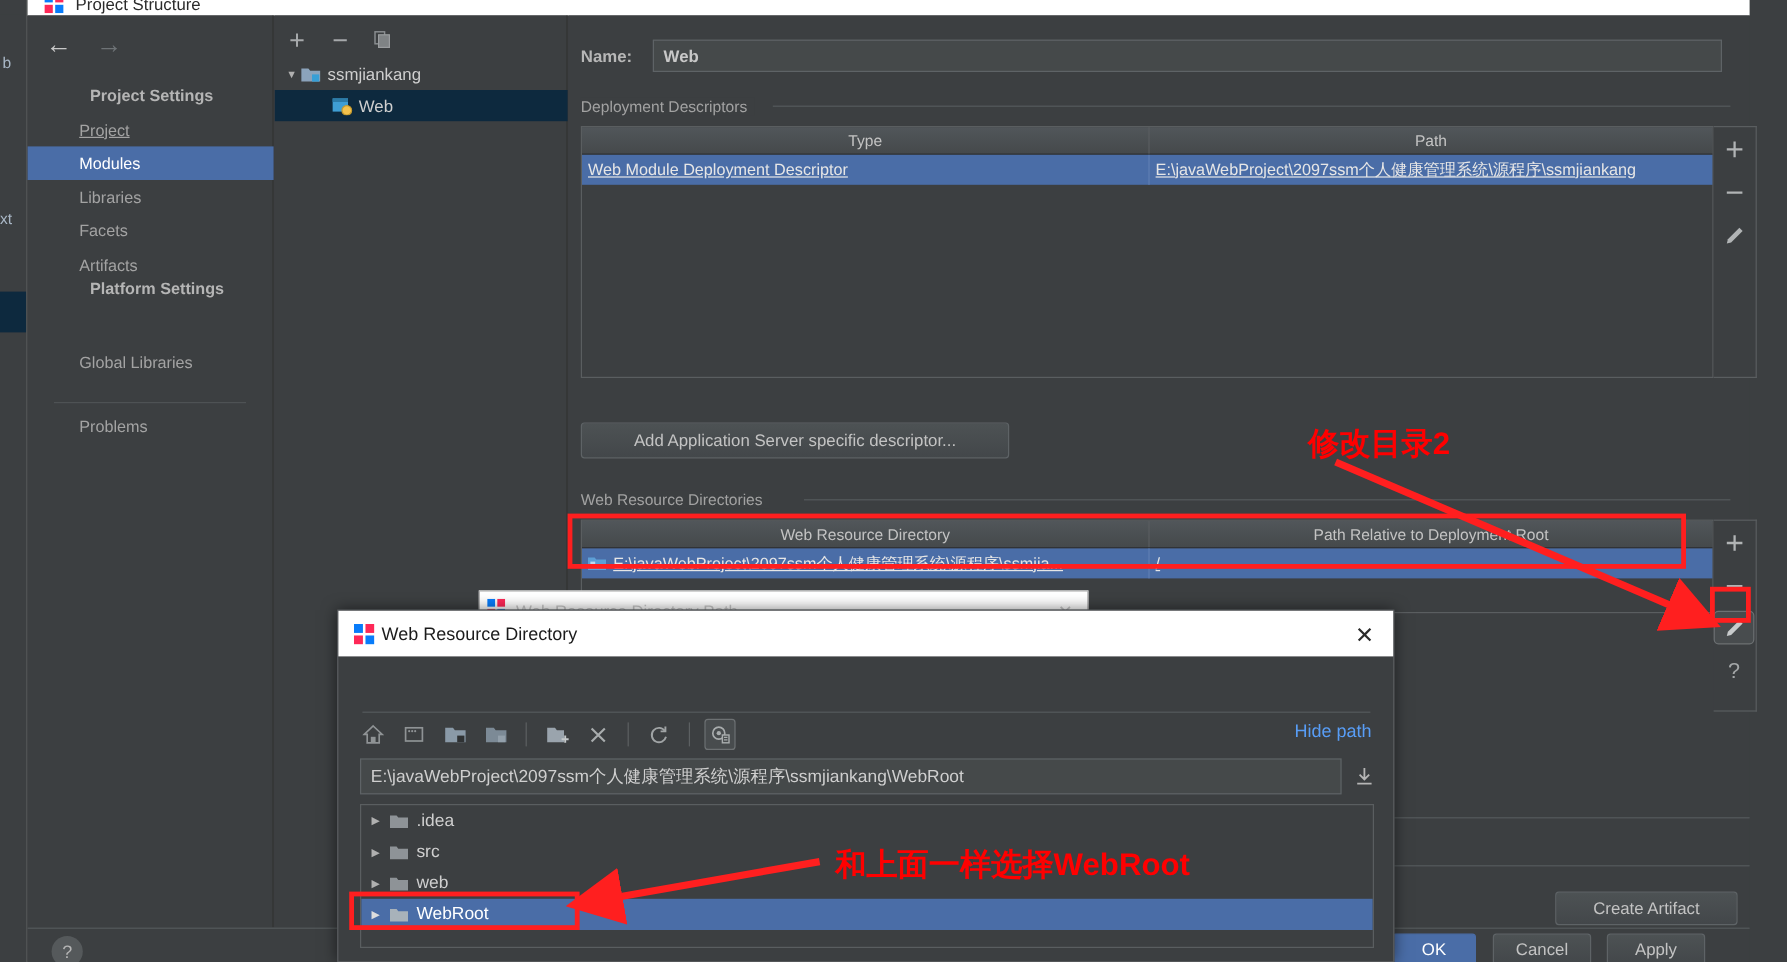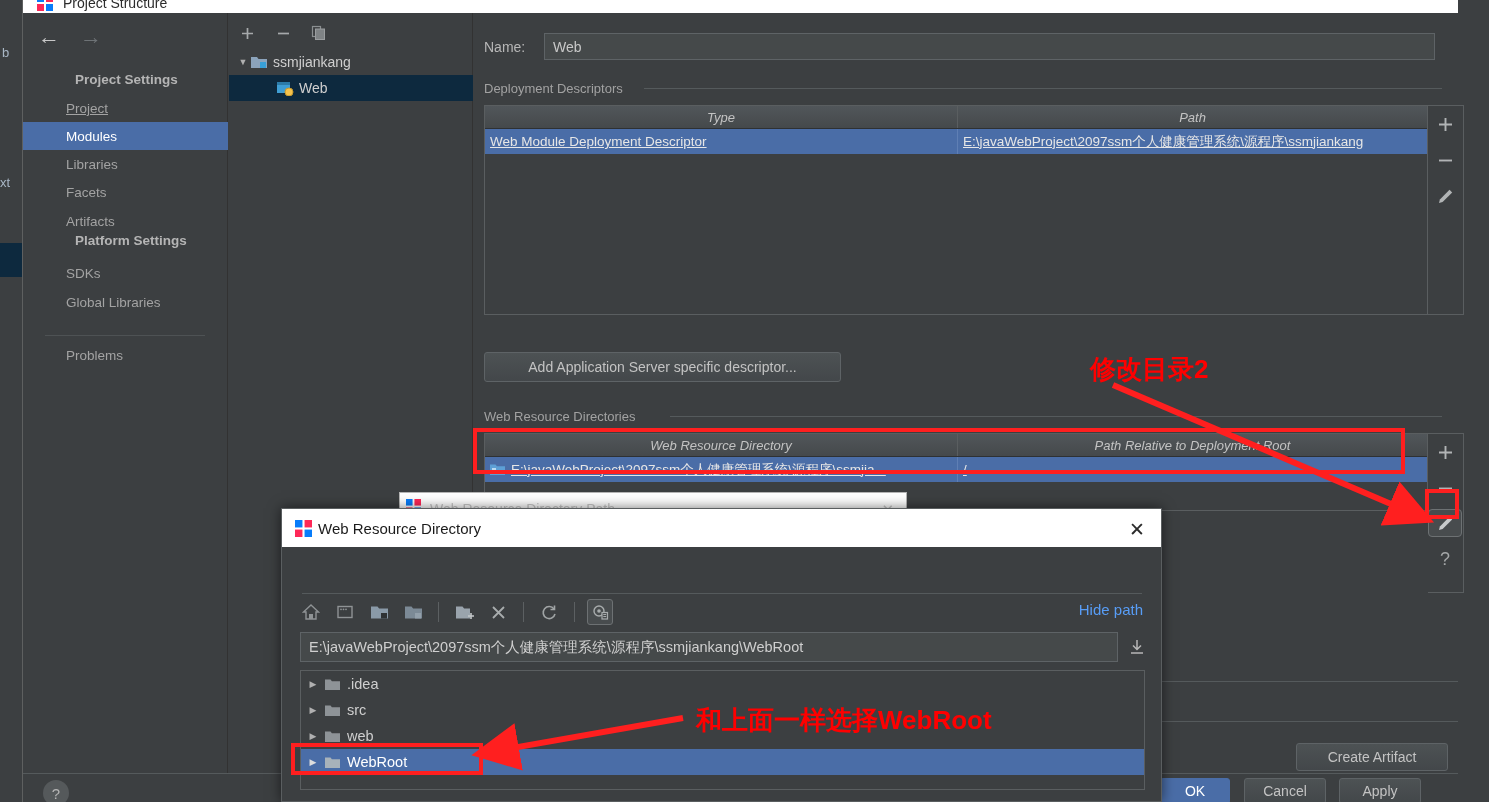--- a/index.html
+++ b/index.html
@@ -86,34 +86,34 @@
   .tree-row { height: 26px; display: flex; align-items: center; color: #cfcfcf; font-size: 14px; }
   .tree-row.sel { background: #0d293e; }
   .tri { width: 16px; margin-left: 6px; color: #b0b0b0; font-size: 9px; display: flex; justify-content: center; }
   .folder-ico { width: 16px; height: 14px; margin-right: 6px; position: relative; }
 
   
   .content {
     position: absolute; left: 451px; top: 0; width: 984px; height: 760px;
     background: #3c3f41;
   }
-  .name-row { position: absolute; left: 10px; top: 20px; display: flex; align-items: center; }
+  .name-row { position: absolute; left: 10px; top: 20px; display: flex; align-items: center; font-weight: bold; }
   .name-label { color: #b7b7b7; font-size: 14px; width: 60px; }
   .name-input {
     width: 891px; height: 27px; background: #45494a; border: 1px solid #5e6366;
     color: #c8c8c8; font-size: 14px; padding: 0 8px; display: flex; align-items: center;
   }
   .sec-header {
     position: absolute; color: #a2a2a2; font-size: 13px; background: #3c3f41;
     padding-right: 6px;
   }
   .sec-line { position: absolute; height: 1px; background: #555a5c; }
 
   .tbl { position: absolute; border: 1px solid #5a5e60; background: #3c3f41; }
-  .tbl-head { display: flex; height: 23px; background: linear-gradient(#51565a,#45494b); border-bottom: 1px solid #2e3133; font-style: italic; }
+  .tbl-head { display: flex; height: 23px; background: linear-gradient(#51565a,#45494b); border-bottom: 1px solid #2e3133; }
   .tbl-th { display: flex; align-items: center; justify-content: center; color: #c3c3c3; font-size: 13px; border-right: 1px solid #5a5e60; }
   .tbl-row { display: flex; height: 25px; }
   .tbl-row.sel { background: #4a6da7; }
   .tbl-td { display: flex; align-items: center; color: #e6e6e6; font-size: 13.5px; padding: 0 5px; overflow: hidden; white-space: nowrap; border-right: 1px solid #5f7fb4; text-decoration: underline; }
 
   .side-tools { position: absolute; width: 36px; background: #3c3f41; border: 1px solid #5a5e60; border-left: none; }
   .side-btn { width: 34px; height: 36px; display: flex; align-items: center; justify-content: center; color: #a4a7a8; }
 
   .btn {
     background: linear-gradient(#4d5254,#43474a);
@@ -211,23 +211,20 @@
             <span>Libraries</span>
           </div>
         <div class="nav-item" style="top:165px;">
             <span>Facets</span>
           </div>
         <div class="nav-item" style="top:194px;">
             <span>Artifacts</span>
           </div>
 
         <div class="nav-group" style="top:220px;">Platform Settings</div>
-        <div class="nav-item" style="top:246px;">
-            <span>SDKs</span>
-          </div>
         <div class="nav-item" style="top:275px;">
             <span>Global Libraries</span>
           </div>
 
         <div class="nav-sep" style="top:322px;"></div>
         <div class="nav-item" style="top:328px;">
             <span>Problems</span>
           </div>
       </div>
 

